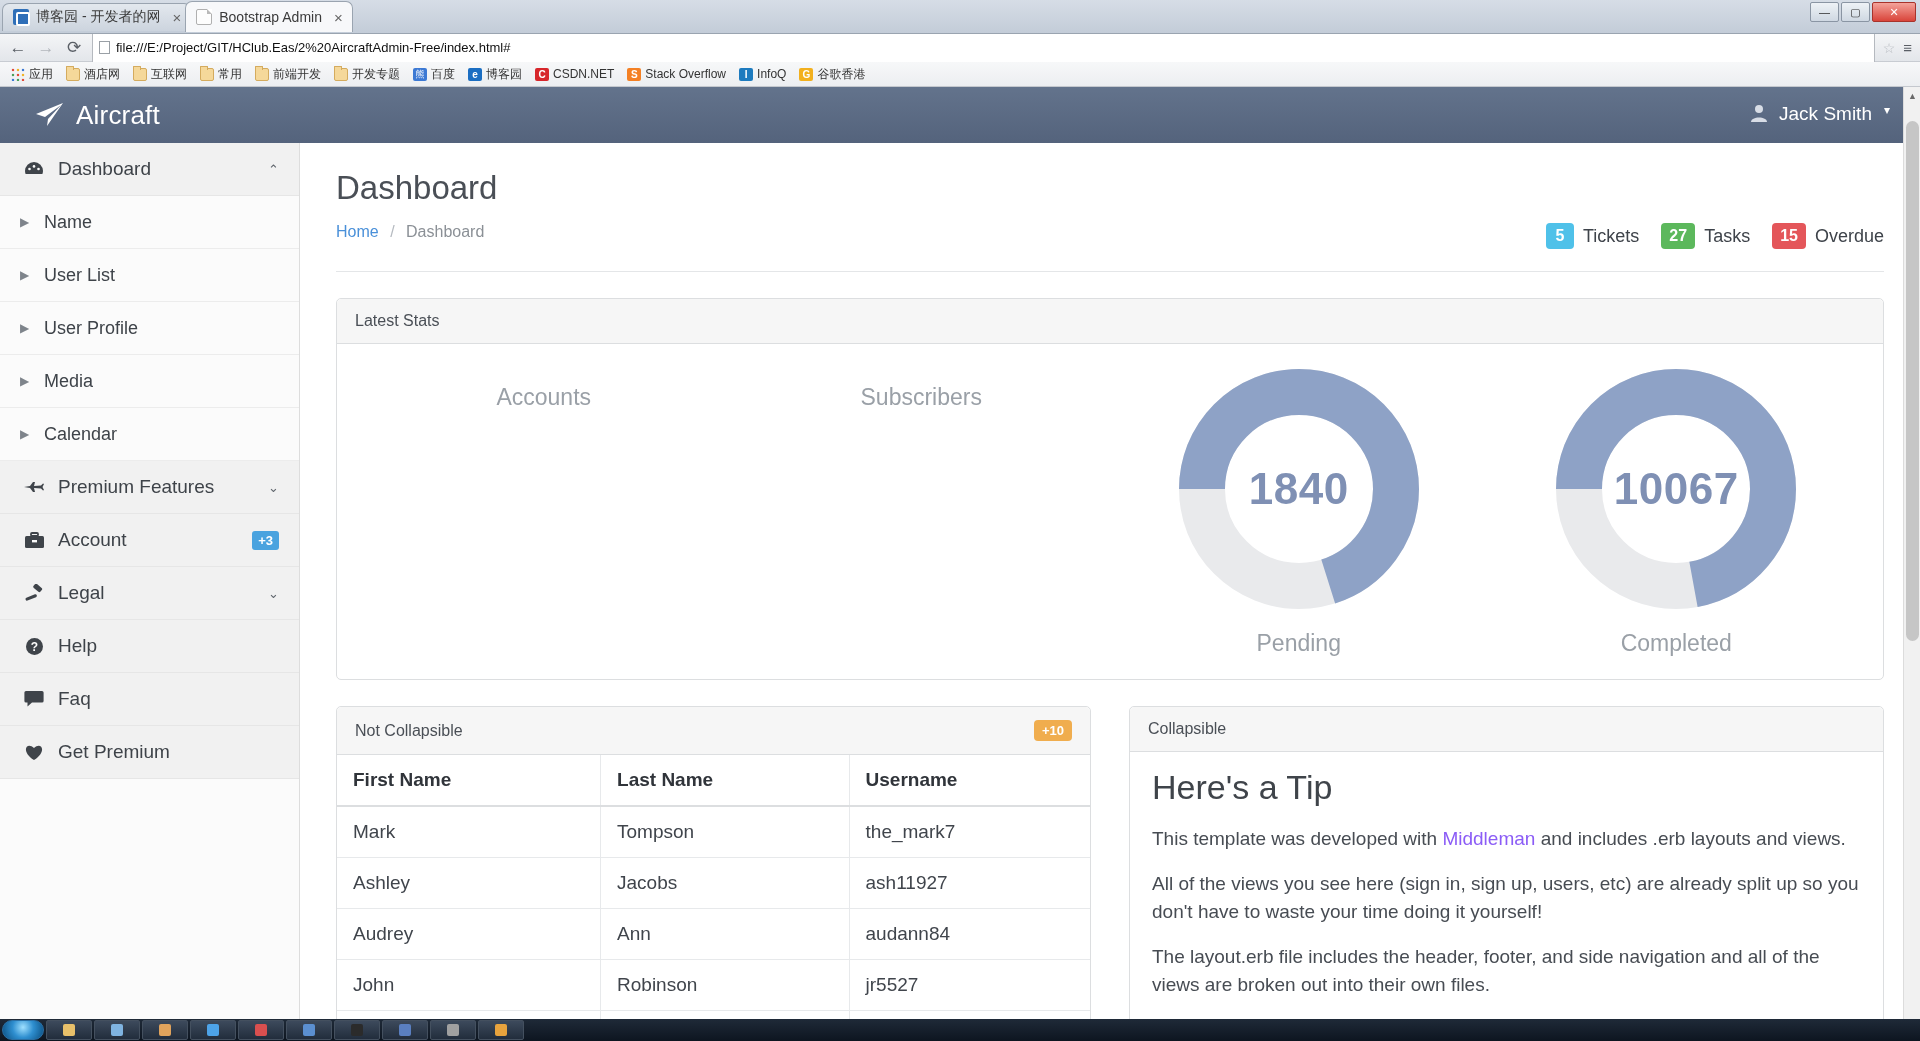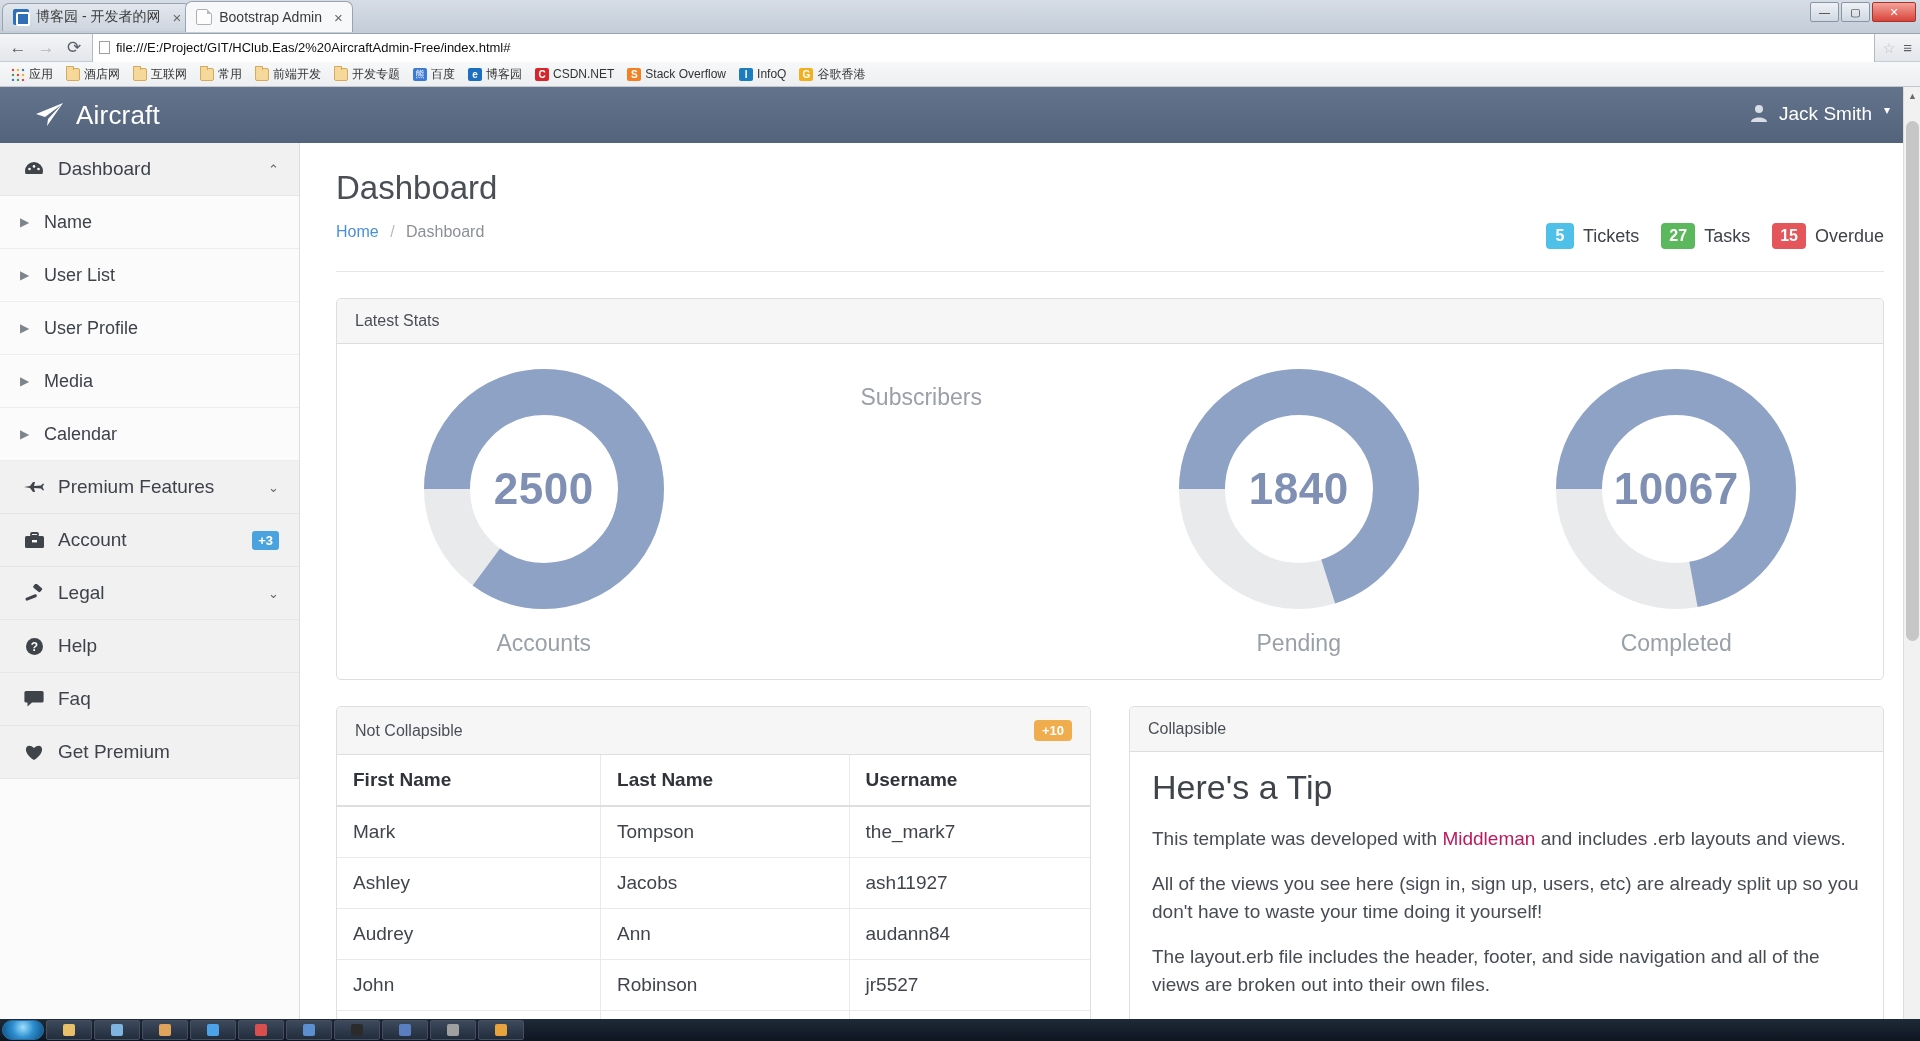--- a/index.html
+++ b/index.html
@@ -241,21 +241,21 @@
     padding: 14px 16px; color: #40454c;
     border-bottom: 1px solid #e7e9eb; border-right: 1px solid #e7e9eb;
   }
   table.tbl th:last-child, table.tbl td:last-child { border-right: none; }
   table.tbl th:first-child, table.tbl td:first-child { width: 35%; }
   table.tbl th:nth-child(2), table.tbl td:nth-child(2) { width: 33%; }
 
   .tip-body { padding: 16px 22px 10px 22px; }
   .tip-title { font-size: 34px; color: #3f444a; font-weight: normal; margin-bottom: 18px; }
   .tip-p { font-size: 19px; line-height: 1.5; color: #474c53; margin-bottom: 16px; }
-  .tip-p a { color: #be185d; text-decoration: none; }
+  .tip-p a { color: #8b5cf6; text-decoration: none; }
 
   
   .scrollbar {
     position: absolute; right: 0; top: 0; width: 17px; bottom: 0;
     background: #f1f1f1; border-left: 1px solid #dcdcdc;
   }
   .scroll-thumb {
     position: absolute; left: 2px; width: 13px; top: 34px; height: 520px;
     background: #c6c6c6; border-radius: 7px;
   }
@@ -523,27 +523,20 @@
         <div class="hr"></div>
 
         <div class="panel">
           <div class="panel-head">
             <span>Latest Stats</span>
           </div>
           <div class="panel-body">
             <div class="donuts">
 
               <div class="donut-cell">
-                <div class="donut">
-                  <svg width="246" height="246" viewBox="0 0 246 246">
-                    <circle cx="123" cy="123" r="97" fill="none" stroke="#e9eaec" stroke-width="46"></circle>
-                    <circle id="arc0" cx="123" cy="123" r="97" fill="none" stroke="#8ea2c6" stroke-width="46" stroke-dasharray="518.0486285769568 91.420346219463" transform="rotate(-90 123 123)"></circle>
-                  </svg>
-                  <div class="val">2500</div>
-                </div>
                 <div class="donut-label">Accounts</div>
               </div>
 
               <div class="donut-cell">
                 <div class="donut-label">Subscribers</div>
               </div>
 
               <div class="donut-cell">
                 <div class="donut">
                   <svg width="246" height="246" viewBox="0 0 246 246">

